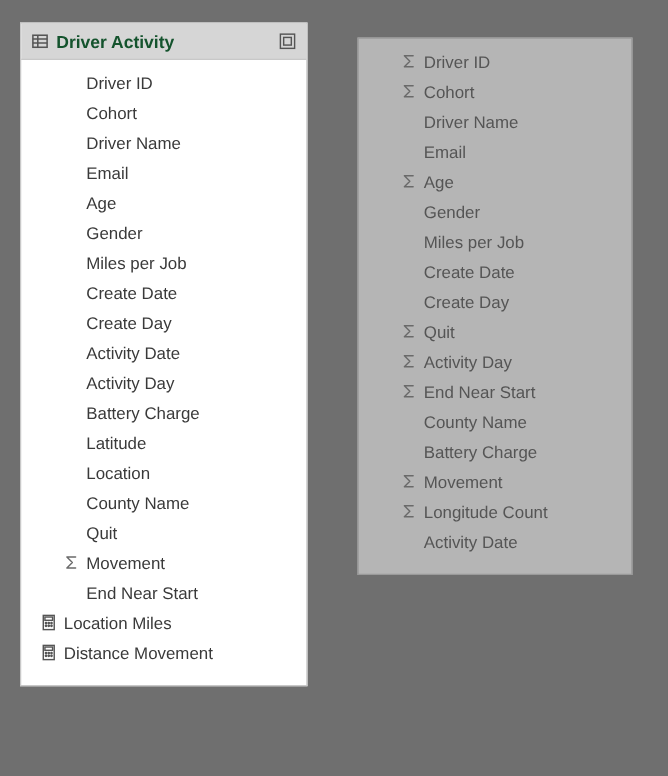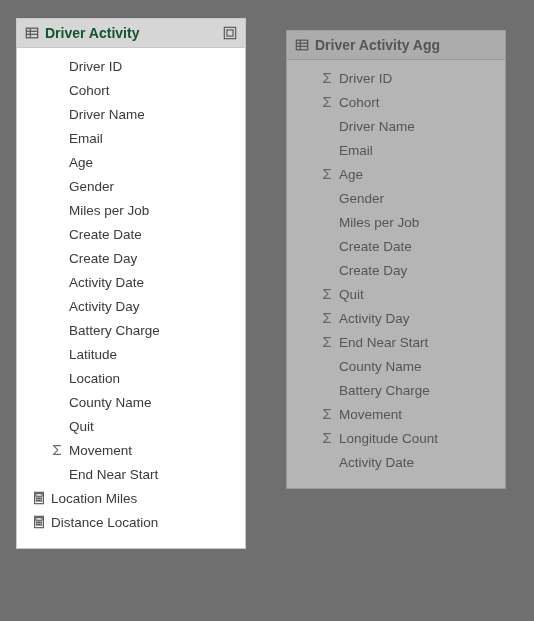--- a/index.html
+++ b/index.html
@@ -197,36 +197,25 @@
             <rect x="3" y="1.5" width="10" height="13"></rect>
             <rect x="4.5" y="3" width="7" height="3"></rect>
             <circle cx="5.5" cy="8.5" r="0.6" fill="#555"></circle>
             <circle cx="8" cy="8.5" r="0.6" fill="#555"></circle>
             <circle cx="10.5" cy="8.5" r="0.6" fill="#555"></circle>
             <circle cx="5.5" cy="11" r="0.6" fill="#555"></circle>
             <circle cx="8" cy="11" r="0.6" fill="#555"></circle>
             <circle cx="10.5" cy="11" r="0.6" fill="#555"></circle>
           </svg>
         </span>
-        <span class="label">Distance Location</span>
+        <span class="label">Distance Movement</span>
       </div>
     </div>
   </div>
 <div class="panel dim">
-    <div class="panel-header">
-      <span>
-        <svg class="ico-table" viewBox="0 0 16 16" fill="none" stroke="#555" stroke-width="1.4">
-          <rect x="1.5" y="2.5" width="13" height="11"></rect>
-          <line x1="1.5" y1="6" x2="14.5" y2="6"></line>
-          <line x1="1.5" y1="9.5" x2="14.5" y2="9.5"></line>
-          <line x1="6" y1="2.5" x2="6" y2="13.5"></line>
-        </svg>
-      </span>
-      <span class="panel-title">Driver Activity Agg</span>
-    </div>
     <div class="panel-body">
       <div class="row">
         <span class="iconcell offset">
           <svg class="ico-sigma" viewBox="0 0 16 16" fill="none" stroke="#6a6a6a" stroke-width="1.3" stroke-linejoin="round" stroke-linecap="round">
             <polyline points="12,3 4,3 9,8 4,13 12,13"></polyline>
           </svg>
         </span>
         <span class="label">Driver ID</span>
       </div>
       <div class="row">

